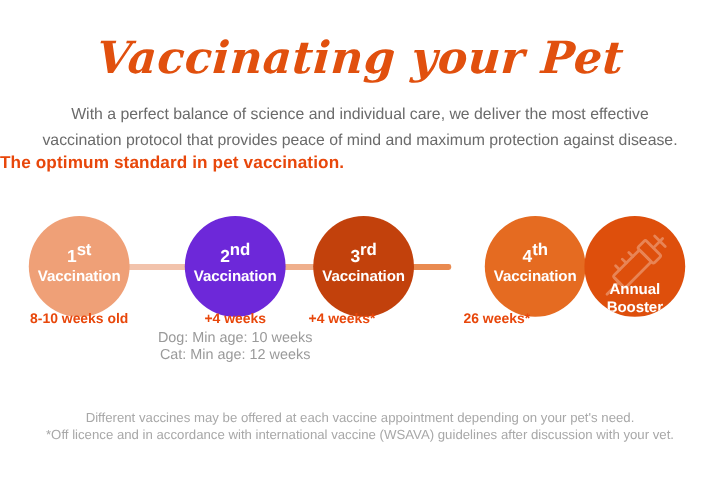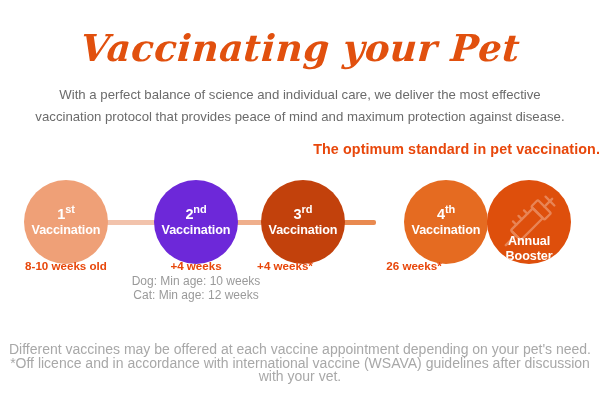--- a/index.html
+++ b/index.html
@@ -37,22 +37,21 @@
     width: 560px;
     text-align: center;
     font-size: 13.2px;
     line-height: 22px;
     color: #6b6b6b;
     font-weight: 400;
   }
   .subtitle .line { display: block; }
 
   .tagline {
-    margin-top: 13px;
-    text-align: right;
+    text-align: left;
     font-size: 14.3px;
     font-weight: bold;
     color: #E8470B;
     letter-spacing: 0.1px;
   }
 
   
   .timeline {
     position: absolute;
     left: 0;
@@ -87,21 +86,21 @@
     font-size: 12.6px;
     line-height: 15px;
     letter-spacing: -0.1px;
   }
   .node-ord {
     display: block;
     font-size: 14.5px;
     line-height: 17px;
   }
   .node-ord sup {
-    font-size: 11px;
+    font-size: 14px;
     vertical-align: super;
     line-height: 0;
   }
   .node-label { display: block; }
   .syringe {
     position: absolute;
     left: 50%;
     top: 50%;
     width: 78px;
     height: 78px;
@@ -139,21 +138,21 @@
     font-weight: 400;
   }
 
   
   .footnote {
     position: absolute;
     left: 0;
     top: 343px;
     width: 600px;
     text-align: center;
-    font-size: 14px;
+    font-size: 11px;
     line-height: 13.5px;
     color: #a8a8a8;
     font-weight: 400;
   }
   .footnote .line { display: block; }
 </style>
 </head>
 <body>
 
 <div class="header">

